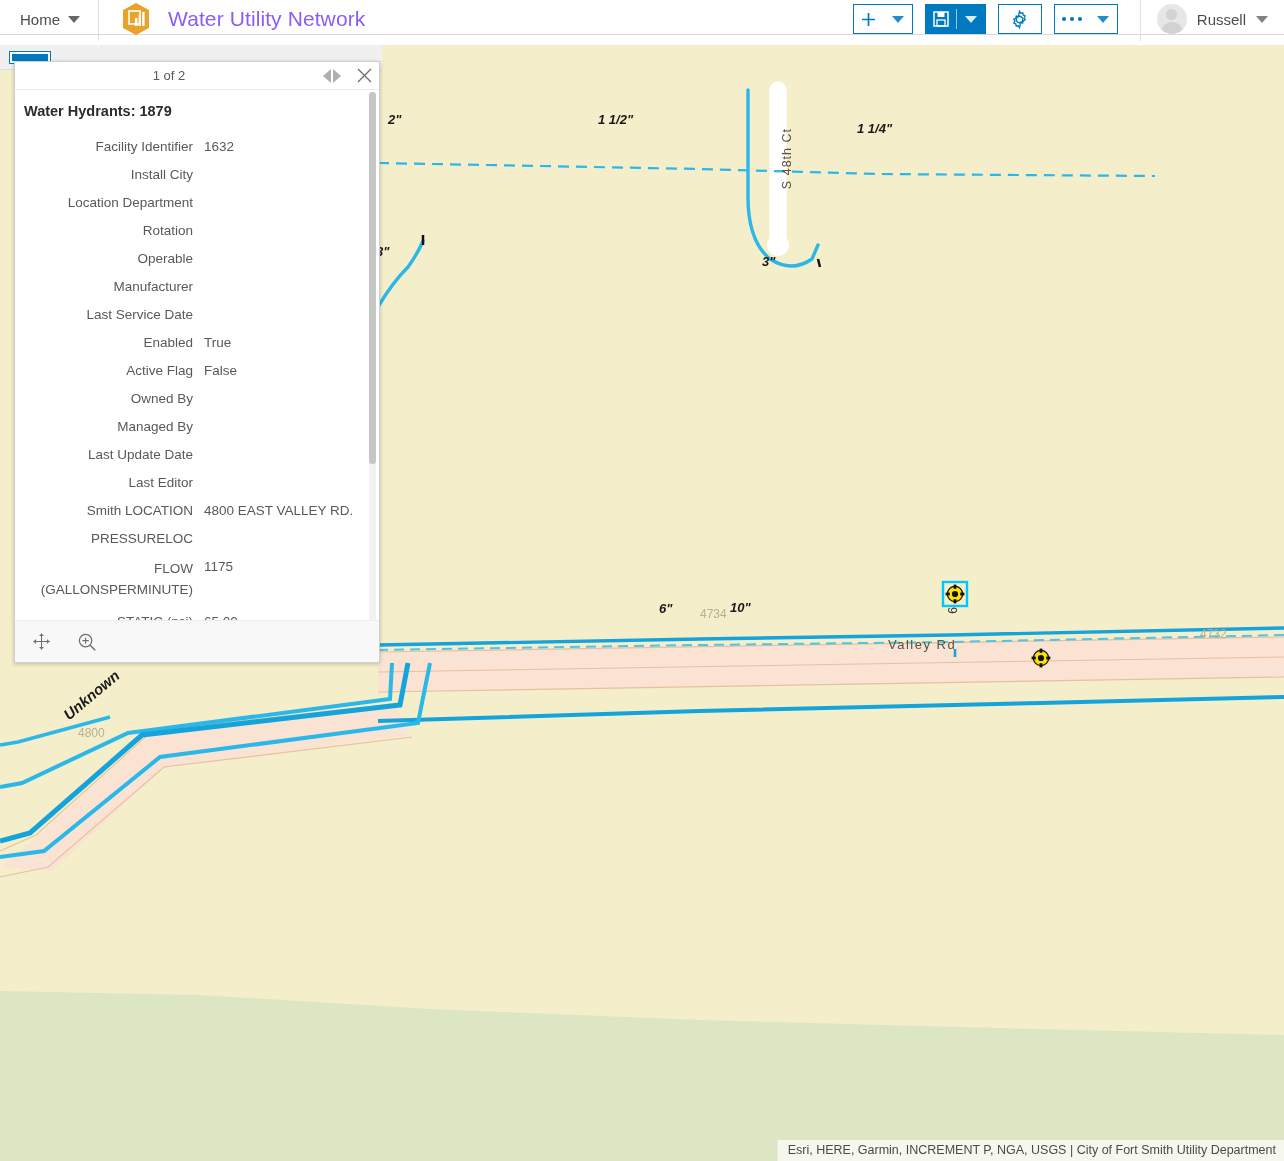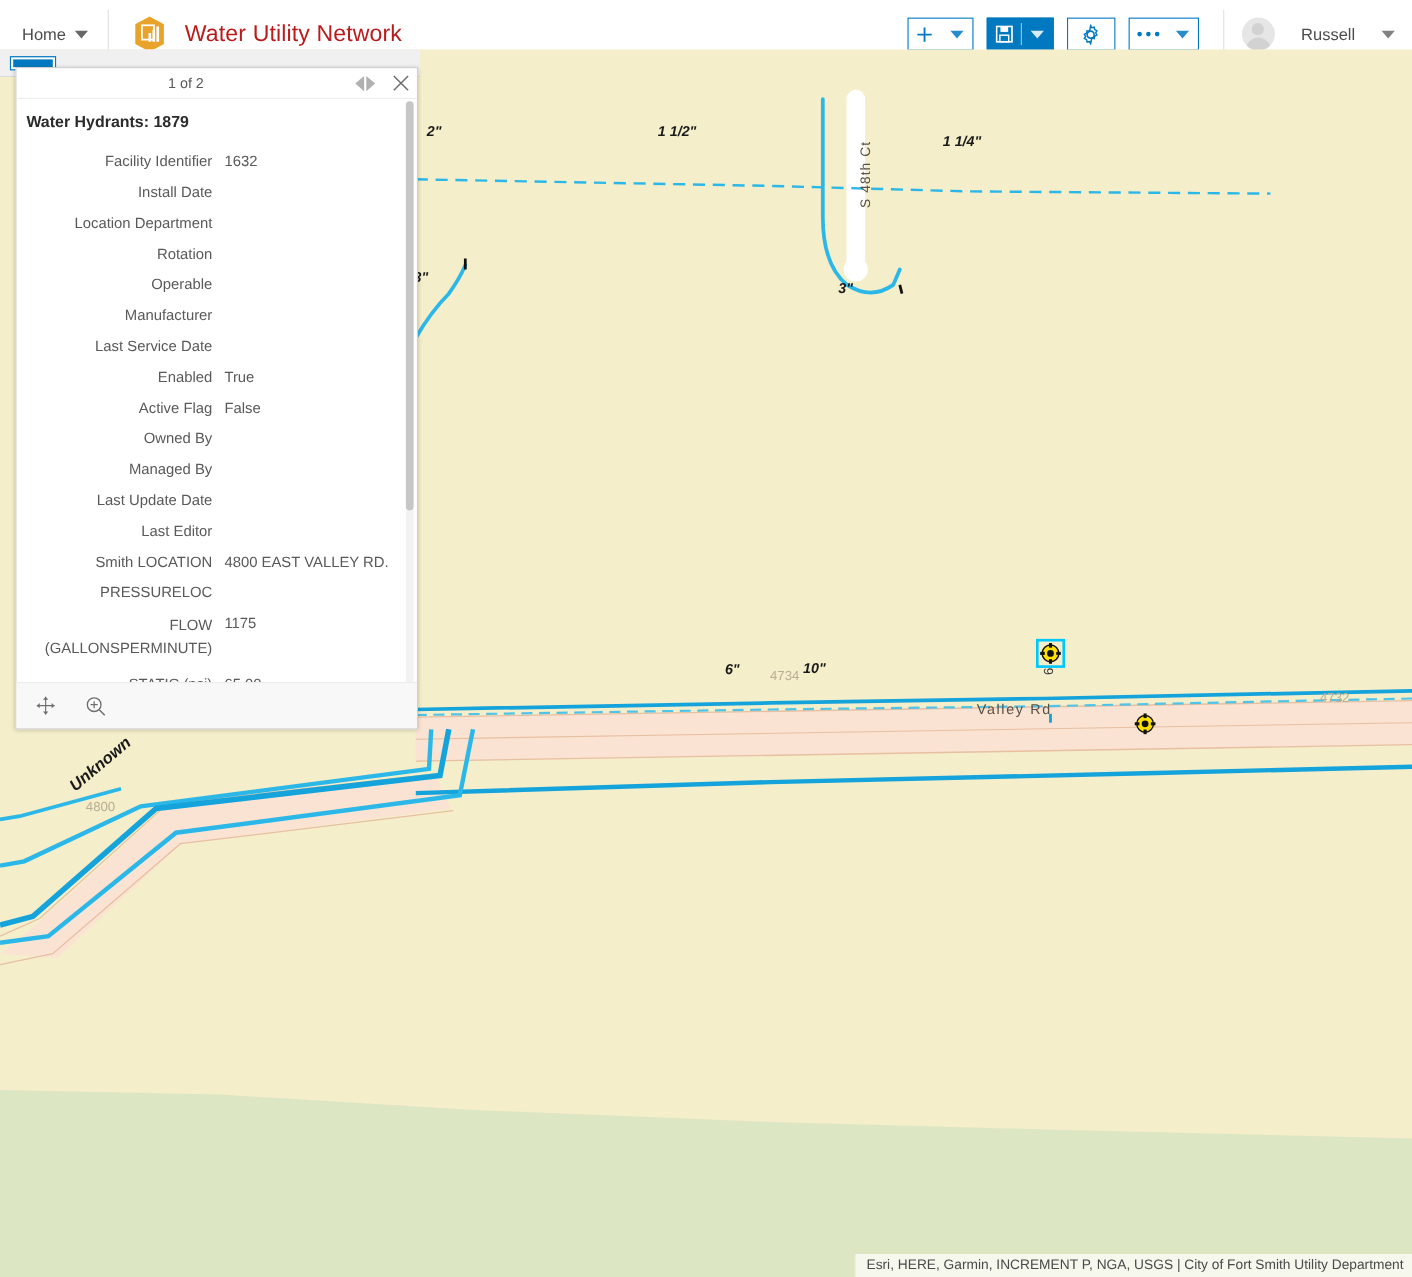--- a/index.html
+++ b/index.html
@@ -5,56 +5,56 @@
   * { box-sizing: border-box; margin: 0; padding: 0; }
   html, body {
     width: 1284px; height: 1161px;
     font-family: "Liberation Sans", sans-serif;
     overflow: hidden;
     background: #ffffff;
   }
 
   
   #app-header {
-    position: absolute; top: 16px; left: 0;
+    position: absolute; top: 4px; left: 0;
     width: 1284px; height: 31px;
     background: #ffffff;
     border-bottom: 1px solid #d8d8d8;
     display: flex; align-items: center;
   }
   .hdr-home {
     display: flex; align-items: center; gap: 8px;
     padding: 0 18px 0 20px; height: 44px;
     color: #4c4c4c; font-size: 15px;
     cursor: pointer;
   }
   .hdr-sep { width: 1px; height: 44px; background: #e0e0e0; }
   .hdr-logo {
     width: 30px; height: 34px; margin-left: 22px;
     position: relative; flex: none;
   }
   .hdr-title {
-    margin-left: 17px; font-size: 21px; color: #b91c1c;
+    margin-left: 17px; font-size: 21px; color: #8b5cf6;
     letter-spacing: .1px;
   }
   .hdr-spacer { flex: 1; }
   .hdr-btns { display: flex; align-items: center; gap: 12px; padding-right: 18px; }
   .hbtn {
     height: 30px; border: 1px solid #0079c1; background: #fff;
     display: flex; align-items: center; color: #0079c1;
     cursor: pointer; font-size: 13px;
   }
   .hbtn .seg { display: flex; align-items: center; justify-content: center; height: 28px; }
   .hbtn .seg.main { width: 30px; }
   .hbtn .seg.caret { width: 28px; }
   .hbtn.primary { background: #0079c1; color: #fff; border-color: #0079c1; }
   .hbtn.primary .divider { width: 1px; height: 20px; background: rgba(255,255,255,.6); }
   .hdr-user-sep { width: 1px; height: 44px; background: #e0e0e0; margin-left: 4px; }
   .hdr-user {
-    display: flex; align-items: center; gap: 24px;
+    display: flex; align-items: center; gap: 10px;
     padding: 0 16px 0 16px; cursor: pointer;
   }
   .avatar {
     width: 30px; height: 30px; border-radius: 50%;
     background: #e6e6e6; position: relative; overflow: hidden;
   }
   .avatar::before {
     content:""; position:absolute; width:11px; height:11px; border-radius:50%;
     background:#d2d2d2; left:9.5px; top:5px;
   }
@@ -351,21 +351,21 @@
   <div id="popup-body">
     <div id="popup-scroll">
       <div id="popup-title">Water Hydrants: 1879</div>
       <table class="attrs">
         <tbody id="attr-body">
             <tr>
               <td class="k">Facility Identifier</td>
               <td class="v">1632</td>
             </tr>
             <tr>
-              <td class="k">Install Date</td>
+              <td class="k">Install City</td>
               <td class="v"></td>
             </tr>
             <tr>
               <td class="k">Location Department</td>
               <td class="v"></td>
             </tr>
             <tr>
               <td class="k">Rotation</td>
               <td class="v"></td>
             </tr>

